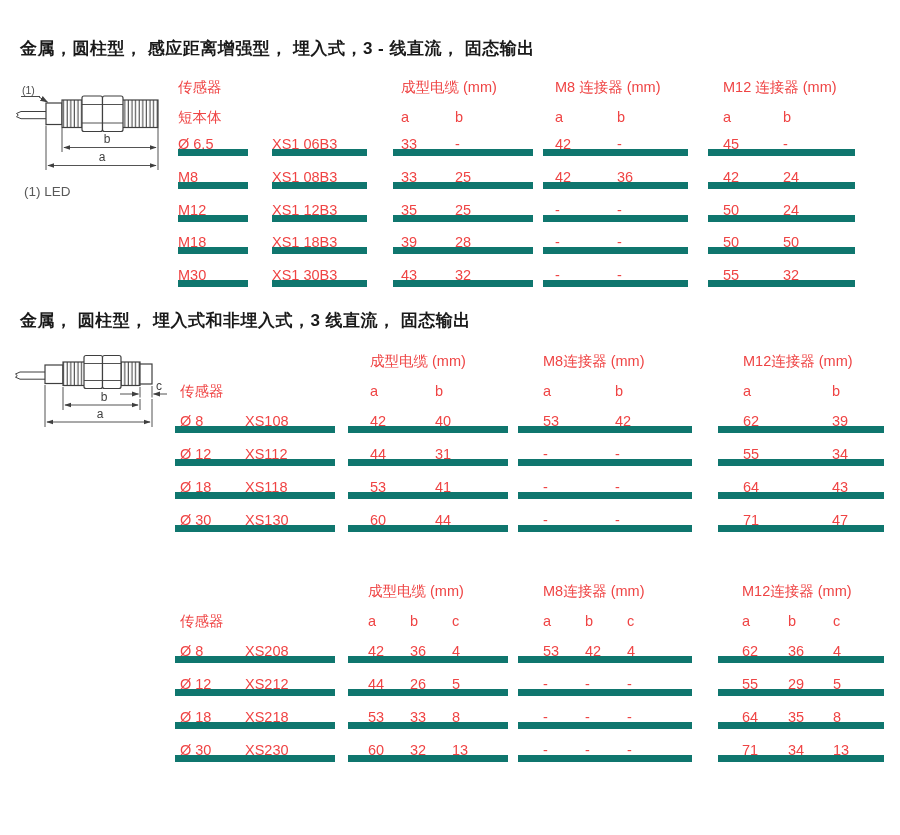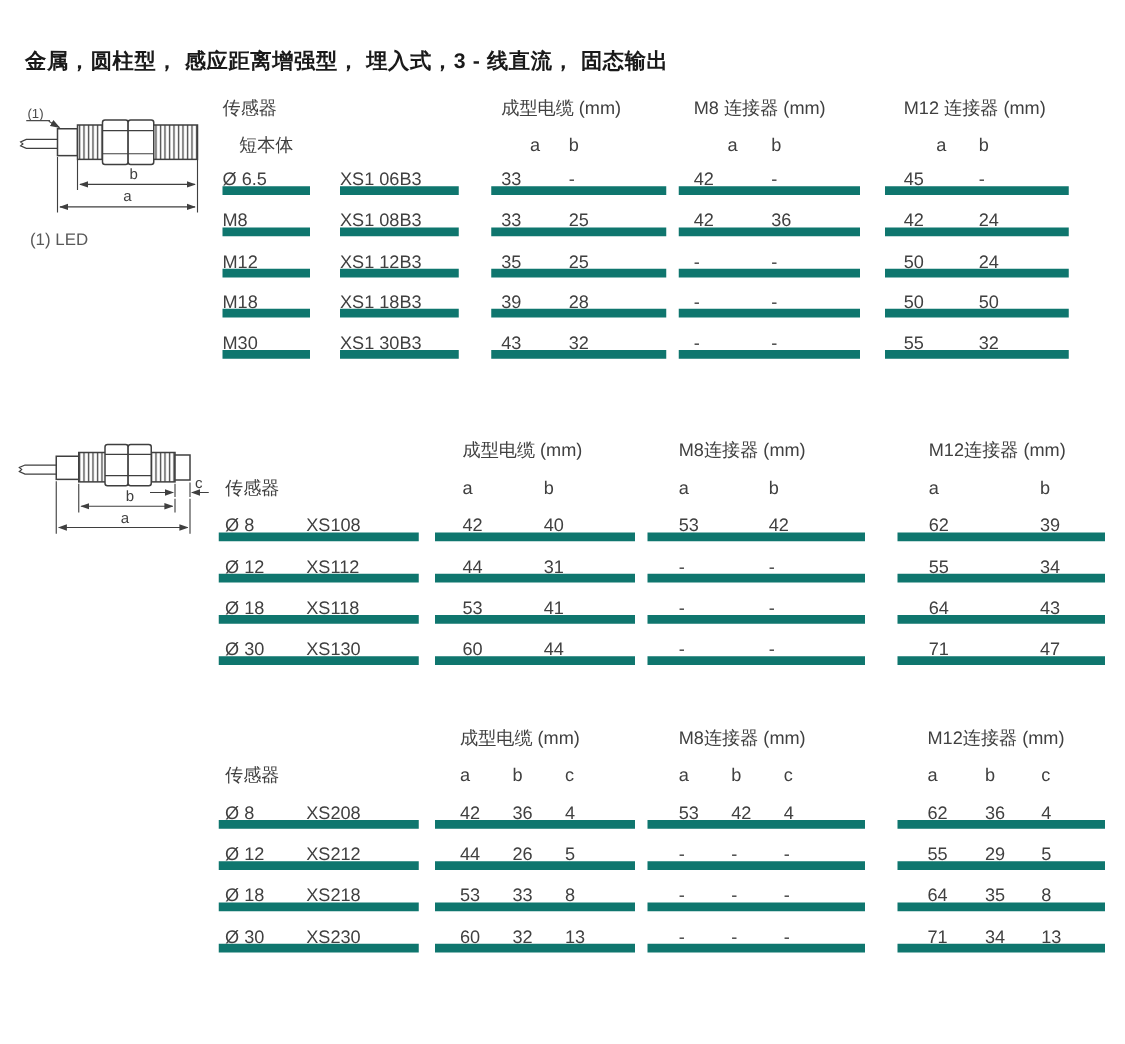--- a/index.html
+++ b/index.html
@@ -8,28 +8,28 @@
   .page { position:relative; width:900px; height:835px; background:#fff; overflow:hidden; color:#595959; }
 
   .title { position:absolute; left:20px; font-size:17px; font-weight:bold; color:#1a1a1a; letter-spacing:0.5px; white-space:nowrap;text-align:right; }
   .title1 { top:37px; }
   .title2 { top:309px; }
 
   .svg1 { position:absolute; left:12px; top:83px; }
   .svg2 { position:absolute; left:12px; top:350px; }
   .led-caption { position:absolute; left:24px; top:184px; font-size:13.5px; color:#595959; }
 
-  .tbl { position:absolute; font-size:14.5px; color:#404040; line-height:19px; }
+  .tbl { position:absolute; font-size:14.5px; color:#ef4444; line-height:19px; }
   .row { display:flex; align-items:flex-start; }
   .u { border-bottom:7px solid #0f766e; }
 
   
   .t1 { left:178px; top:78px; width:677px; }
   .t1 .hrow  { height:30px; }
-  .t1 .hrow2 { height:27px;text-align:center; }
+  .t1 .hrow2 { height:27px; }
   .t1 .drow  { height:32.8px; }
   .t1 .drow .u { height:21px; }
   .t1 .c1 { width:70px;  margin-right:24px; }
   .t1 .c2 { width:95px;  margin-right:26px; }
   .t1 .g1 { width:140px; margin-right:10px; display:flex; }
   .t1 .g2 { width:145px; margin-right:20px; display:flex; }
   .t1 .g3 { width:147px; display:flex; }
   .t1 .g1 .a { padding-left:8px;  width:62px; }
   .t1 .g2 .a { padding-left:12px; width:74px; }
   .t1 .g3 .a { padding-left:15px; width:75px; }
@@ -225,20 +225,21 @@
           <span class="a">-</span>
           <span class="b">-</span>
         </span>
       <span class="g3 u">
           <span class="a">55</span>
           <span class="b">32</span>
         </span>
     </div>
   </div>
 
+  <div class="title title2">金属， 圆柱型， 埋入式和非埋入式，3 线直流， 固态输出</div>
 
   <svg class="svg2" width="168" height="82" viewBox="0 0 168 82">
     <defs>
       <pattern id="thr2" width="3.6" height="10" patternUnits="userSpaceOnUse">
         <rect width="3.6" height="10" fill="#ffffff"></rect>
         <line x1="1.2" y1="0" x2="1.2" y2="10" stroke="#4a4a4a" stroke-width="1.1"></line>
       </pattern>
       <marker id="ar2" viewBox="0 0 10 10" refX="9" refY="5" markerWidth="8" markerHeight="8" orient="auto-start-reverse">
         <path d="M0,1.5 L10,5 L0,8.5 z" fill="#3f3f3f"></path>
       </marker>

